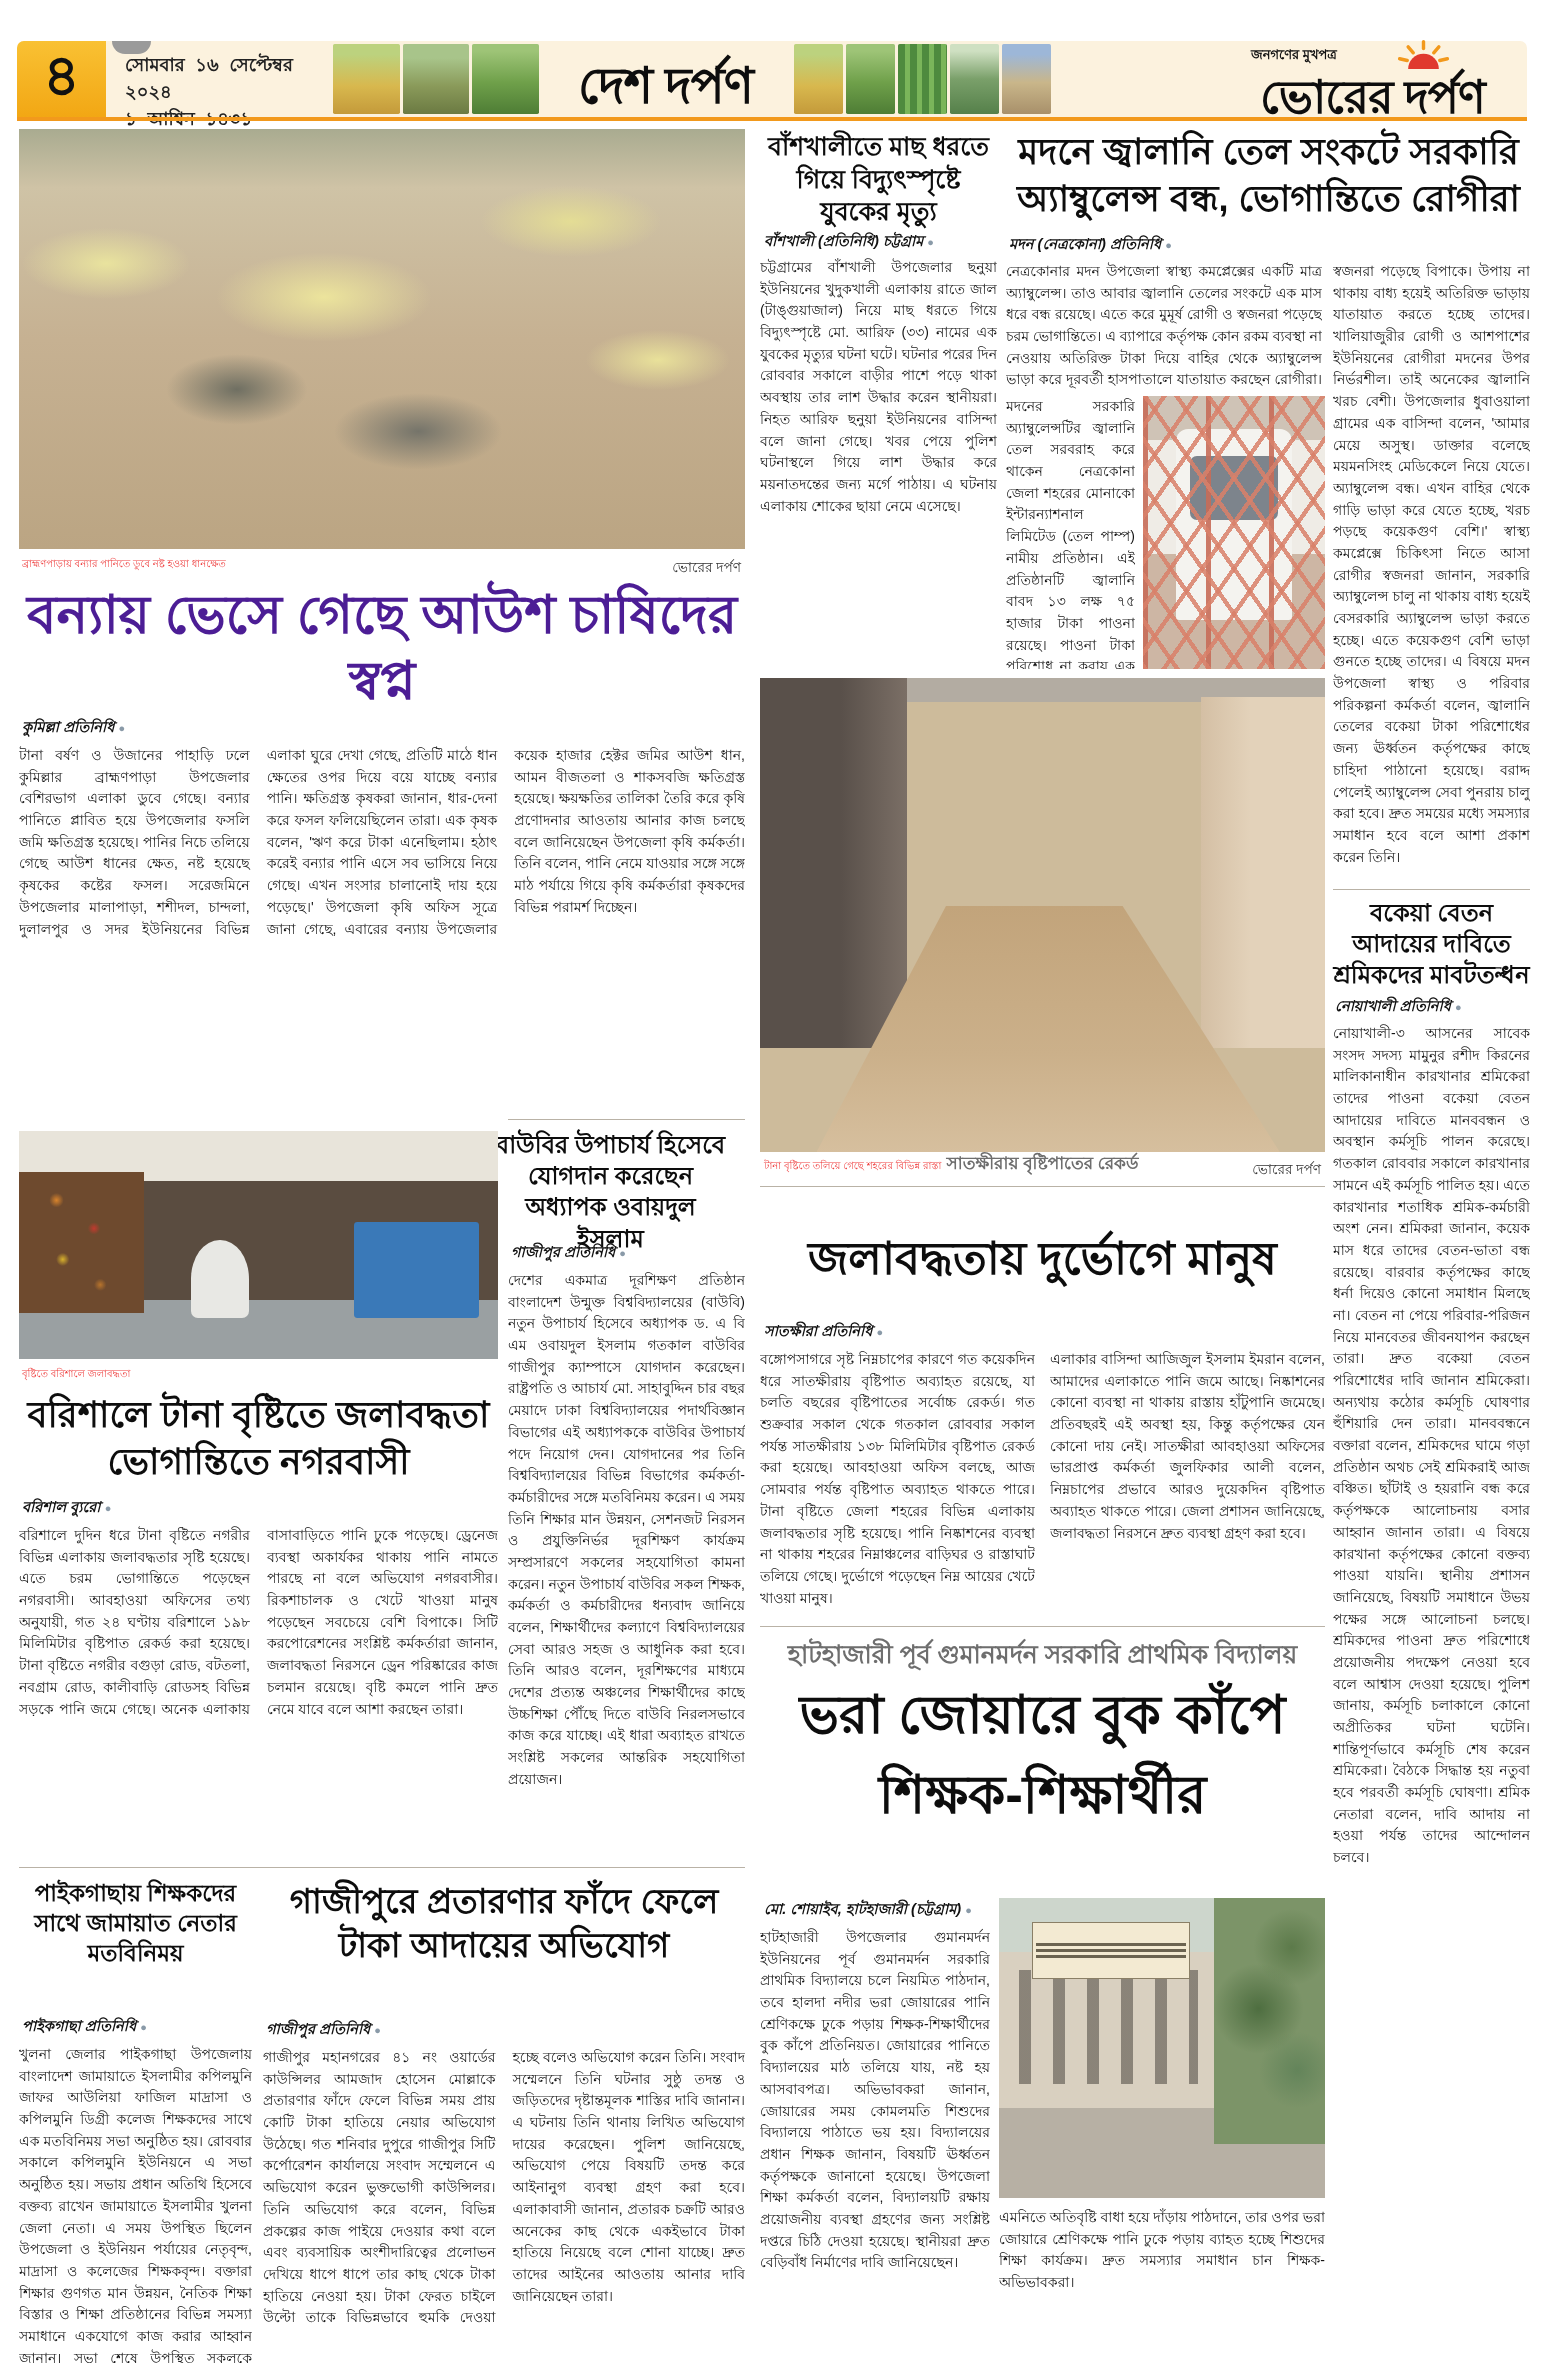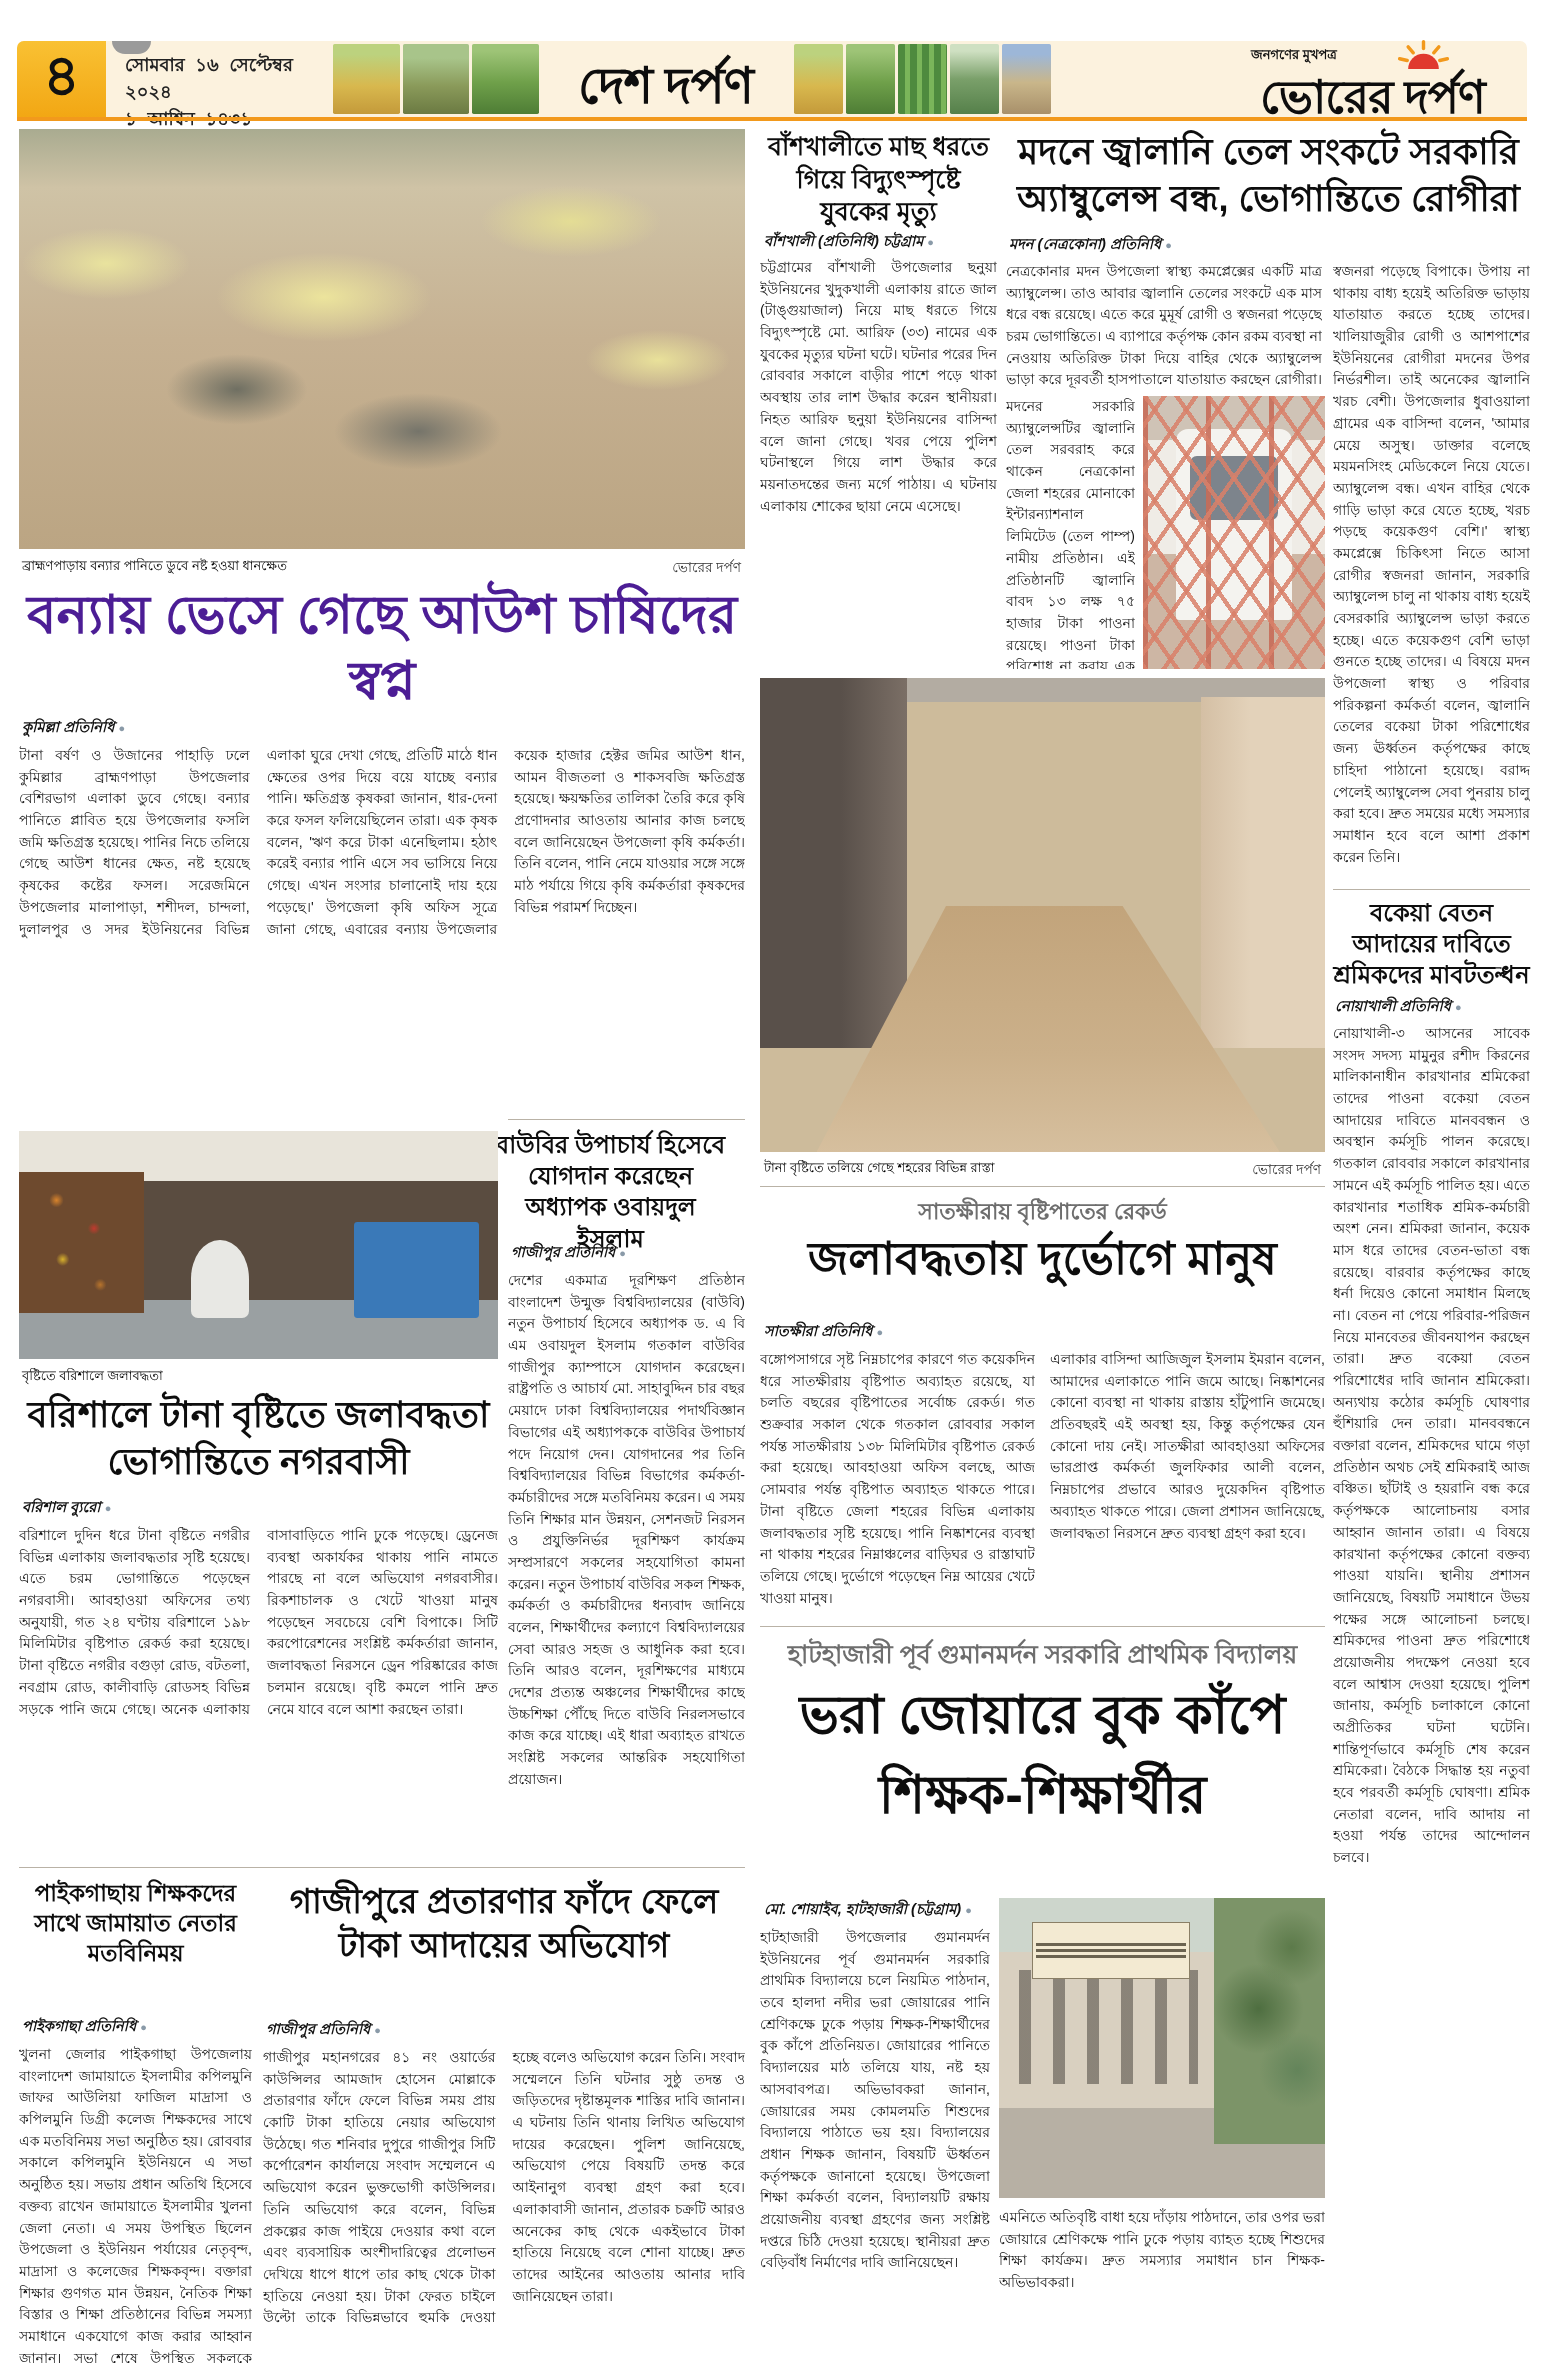--- a/index.html
+++ b/index.html
@@ -31,21 +31,21 @@
   .logo-text{position:absolute;left:0;top:19px;width:309px;text-align:center;font-size:46px;font-weight:800;color:#0d0d0d;letter-spacing:-0.9px;}
   
   .headline{font-weight:800;color:#0d0d0d;text-align:center;line-height:1.3;}
   .headline-red{color:#4c1d95;}
   .kicker{color:#6e6e6e;font-weight:700;text-align:center;}
   .byline{font-size:14.6px;font-weight:bold;font-style:italic;color:#111;}
   .byline .dot{color:#8a9aa8;font-size:11px;}
   .bodytext{font-size:14px;line-height:1.55;text-align:justify;overflow:hidden;color:#151515;}
   .cols2{column-count:2;column-gap:17px;}
   .cols3{column-count:3;column-gap:17px;}
-  .caption{font-size:13px;color:#000000;}
+  .caption{font-size:10px;color:#ef4444;}
   .credit{font-size:13.7px;color:#333;text-align:right;}
   .rule{background:#b9b2a6;height:0.9px;}
   
   .photo{overflow:hidden;}
   .photo-paddy{background:
      radial-gradient(ellipse 120px 51px at 12% 32%, #e9e39e, transparent 70%),
      radial-gradient(ellipse 154px 64px at 42% 40%, #ece49c, transparent 70%),
      radial-gradient(ellipse 129px 51px at 76% 22%, #e4dd95, transparent 70%),
      radial-gradient(ellipse 103px 43px at 88% 55%, #e9e19a, transparent 70%),
      radial-gradient(ellipse 94px 47px at 30% 62%, #6f6f62, transparent 75%),
@@ -166,21 +166,21 @@
 <div class="abs bodytext" style="left:1333px;top:1023px;width:197px;height:1338px;">নোয়াখালী-৩ আসনের সাবেক সংসদ সদস্য মামুনুর রশীদ কিরনের মালিকানাধীন কারখানার শ্রমিকেরা তাদের পাওনা বকেয়া বেতন আদায়ের দাবিতে মানববন্ধন ও অবস্থান কর্মসূচি পালন করেছে। গতকাল রোববার সকালে কারখানার সামনে এই কর্মসূচি পালিত হয়। এতে কারখানার শতাধিক শ্রমিক-কর্মচারী অংশ নেন। শ্রমিকরা জানান, কয়েক মাস ধরে তাদের বেতন-ভাতা বন্ধ রয়েছে। বারবার কর্তৃপক্ষের কাছে ধর্না দিয়েও কোনো সমাধান মিলছে না। বেতন না পেয়ে পরিবার-পরিজন নিয়ে মানবেতর জীবনযাপন করছেন তারা। দ্রুত বকেয়া বেতন পরিশোধের দাবি জানান শ্রমিকেরা। অন্যথায় কঠোর কর্মসূচি ঘোষণার হুঁশিয়ারি দেন তারা। মানববন্ধনে বক্তারা বলেন, শ্রমিকদের ঘামে গড়া প্রতিষ্ঠান অথচ সেই শ্রমিকরাই আজ বঞ্চিত। ছাঁটাই ও হয়রানি বন্ধ করে কর্তৃপক্ষকে আলোচনায় বসার আহ্বান জানান তারা। এ বিষয়ে কারখানা কর্তৃপক্ষের কোনো বক্তব্য পাওয়া যায়নি। স্থানীয় প্রশাসন জানিয়েছে, বিষয়টি সমাধানে উভয় পক্ষের সঙ্গে আলোচনা চলছে। শ্রমিকদের পাওনা দ্রুত পরিশোধে প্রয়োজনীয় পদক্ষেপ নেওয়া হবে বলে আশ্বাস দেওয়া হয়েছে। পুলিশ জানায়, কর্মসূচি চলাকালে কোনো অপ্রীতিকর ঘটনা ঘটেনি। শান্তিপূর্ণভাবে কর্মসূচি শেষ করেন শ্রমিকেরা। বৈঠকে সিদ্ধান্ত হয় নতুবা হবে পরবর্তী কর্মসূচি ঘোষণা। শ্রমিক নেতারা বলেন, দাবি আদায় না হওয়া পর্যন্ত তাদের আন্দোলন চলবে।</div>
 
 <div class="abs photo photo-street" style="left:760px;top:678px;width:565px;height:474px;">
   <div class="street-left"></div>
   <div class="street-right"></div>
   <div class="street-water"></div>
 </div>
 <div class="abs caption" style="left:764px;top:1158px;width:378px;">টানা বৃষ্টিতে তলিয়ে গেছে শহরের বিভিন্ন রাস্তা</div>
 <div class="abs credit" style="left:1184px;top:1158px;width:137px;">ভোরের দর্পণ</div>
 <div class="abs rule" style="left:760px;top:1186px;width:565px;"></div>
-<div class="abs kicker" style="left:760px;top:1194px;width:565px;font-size:22px;">সাতক্ষীরায় বৃষ্টিপাতের রেকর্ড</div>
+<div class="abs kicker" style="left:760px;top:1150px;width:565px;font-size:17px;">সাতক্ষীরায় বৃষ্টিপাতের রেকর্ড</div>
 <div class="abs headline" style="left:760px;top:1230px;width:565px;font-size:45px;">জলাবদ্ধতায় দুর্ভোগে মানুষ</div>
 <div class="abs byline" style="left:764px;top:1320px;">
   <span>সাতক্ষীরা প্রতিনিধি</span> <span class="dot">●</span>
 </div>
 <div class="abs bodytext" style="left:760px;top:1349px;width:275px;height:271px;">বঙ্গোপসাগরে সৃষ্ট নিম্নচাপের কারণে গত কয়েকদিন ধরে সাতক্ষীরায় বৃষ্টিপাত অব্যাহত রয়েছে, যা চলতি বছরের বৃষ্টিপাতের সর্বোচ্চ রেকর্ড। গত শুক্রবার সকাল থেকে গতকাল রোববার সকাল পর্যন্ত সাতক্ষীরায় ১৩৮ মিলিমিটার বৃষ্টিপাত রেকর্ড করা হয়েছে। আবহাওয়া অফিস বলছে, আজ সোমবার পর্যন্ত বৃষ্টিপাত অব্যাহত থাকতে পারে। টানা বৃষ্টিতে জেলা শহরের বিভিন্ন এলাকায় জলাবদ্ধতার সৃষ্টি হয়েছে। পানি নিষ্কাশনের ব্যবস্থা না থাকায় শহরের নিম্নাঞ্চলের বাড়িঘর ও রাস্তাঘাট তলিয়ে গেছে। দুর্ভোগে পড়েছেন নিম্ন আয়ের খেটে খাওয়া মানুষ।</div>
 <div class="abs bodytext" style="left:1050px;top:1349px;width:275px;height:271px;">এলাকার বাসিন্দা আজিজুল ইসলাম ইমরান বলেন, আমাদের এলাকাতে পানি জমে আছে। নিষ্কাশনের কোনো ব্যবস্থা না থাকায় রাস্তায় হাঁটুপানি জমেছে। প্রতিবছরই এই অবস্থা হয়, কিন্তু কর্তৃপক্ষের যেন কোনো দায় নেই। সাতক্ষীরা আবহাওয়া অফিসের ভারপ্রাপ্ত কর্মকর্তা জুলফিকার আলী বলেন, নিম্নচাপের প্রভাবে আরও দুয়েকদিন বৃষ্টিপাত অব্যাহত থাকতে পারে। জেলা প্রশাসন জানিয়েছে, জলাবদ্ধতা নিরসনে দ্রুত ব্যবস্থা গ্রহণ করা হবে।</div>
 
 <div class="abs rule" style="left:508px;top:1119px;width:237px;"></div>
 <div class="abs headline" style="left:492px;top:1129px;width:237px;font-size:24px;">বাউবির উপাচার্য হিসেবে যোগদান করেছেন অধ্যাপক ওবায়দুল ইসলাম</div>
 <div class="abs byline" style="left:511px;top:1241px;">

